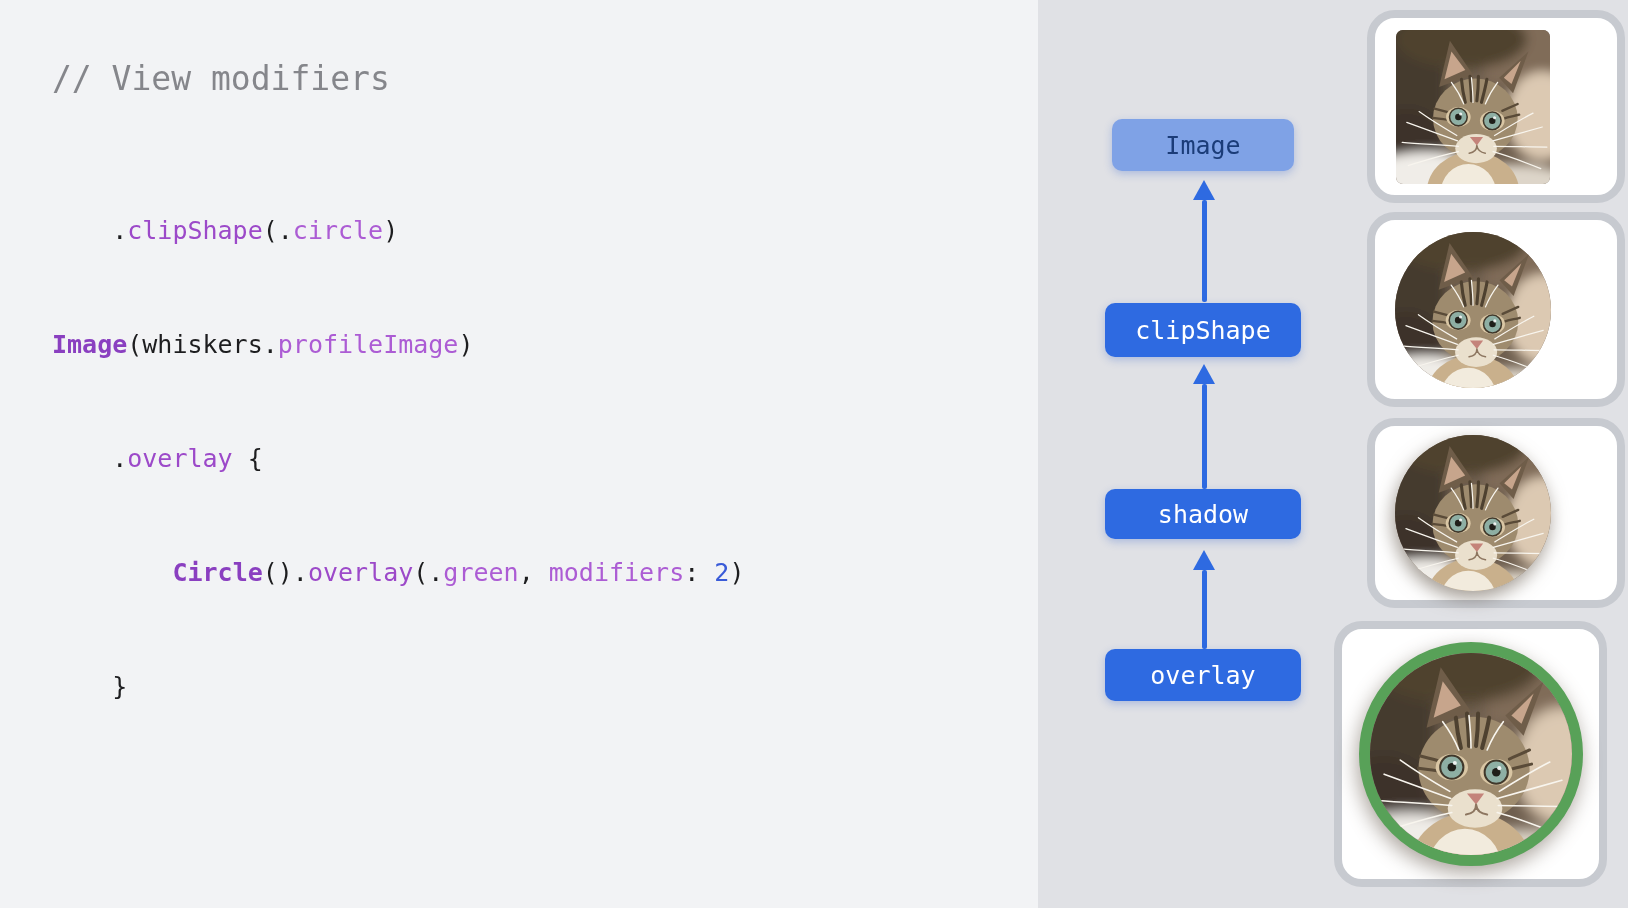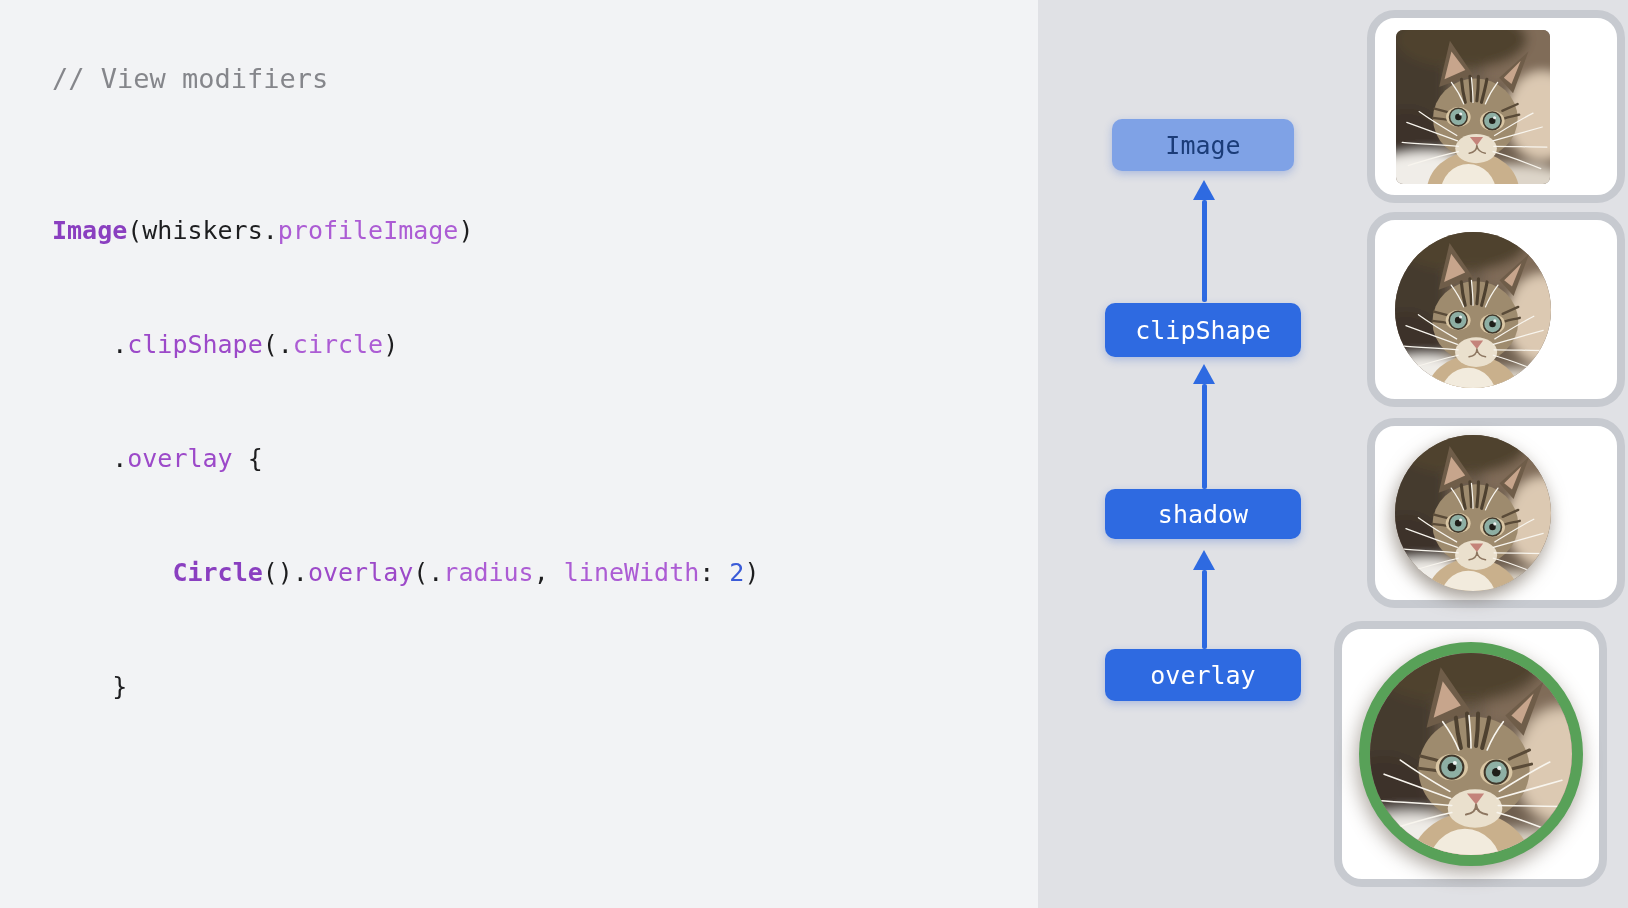--- a/index.html
+++ b/index.html
@@ -4,21 +4,21 @@
 <style>
   html,body{margin:0;padding:0;background:#E0E1E5;}
   .canvas{position:relative;width:1628px;height:908px;overflow:hidden;
           font-family:"DejaVu Sans Mono","Liberation Mono",monospace;}
 
   
   .code-panel{position:absolute;left:0;top:0;width:1038px;height:908px;background:#F2F3F5;}
   .preview-panel{position:absolute;left:1038px;top:0;width:590px;height:908px;background:#E0E1E5;}
 
   
-  .code-comment{position:absolute;left:52px;top:60px;font-size:27px;line-height:38px;
+  .code-comment{position:absolute;left:52px;top:60px;font-size:33px;line-height:38px;
                 font-weight:500;color:#85868B;white-space:pre;}
   .code-block{position:absolute;left:52px;top:136px;font-size:25px;line-height:38px;
               font-weight:500;color:#1D1D1F;white-space:pre;}
   .code-line{white-space:pre;}
   .pl{color:#1D1D1F;}
   .ty{color:#8A3FC0;font-weight:700;}
   .me{color:#9C49C9;}
   .me2{color:#AC5CD4;}
   .nu{color:#3A5BD8;}
 
@@ -125,24 +125,24 @@
             <path d="M116 96 C120 86 126 76 132 68"></path>
           </g>
         </g>
       </symbol>
     </defs>
   </svg>
 
   <section class="code-panel">
     <div class="code-comment">// View modifiers</div>
     <div class="code-block">
+      <div class="code-line"><span class="pl">    .</span><span class="me">clipShape</span><span class="pl">(.</span><span class="me2">circle</span><span class="pl">)</span></div>
       <div class="code-line"><span class="ty">Image</span><span class="pl">(whiskers.</span><span class="me2">profileImage</span><span class="pl">)</span></div>
-      <div class="code-line"><span class="pl">    .</span><span class="me">clipShape</span><span class="pl">(.</span><span class="me2">circle</span><span class="pl">)</span></div>
       <div class="code-line"><span class="pl">    .</span><span class="me">overlay</span><span class="pl"> {</span></div>
-      <div class="code-line"><span class="pl">        </span><span class="ty">Circle</span><span class="pl">().</span><span class="me">overlay</span><span class="pl">(.</span><span class="me2">radius</span><span class="pl">, </span><span class="me2">lineWidth</span><span class="pl">: </span><span class="nu">2</span><span class="pl">)</span></div>
+      <div class="code-line"><span class="pl">        </span><span class="ty">Circle</span><span class="pl">().</span><span class="me">overlay</span><span class="pl">(.</span><span class="me2">green</span><span class="pl">, </span><span class="me2">modifiers</span><span class="pl">: </span><span class="nu">2</span><span class="pl">)</span></div>
       <div class="code-line"><span class="pl">    }</span></div>
     </div>
   </section>
 
   <section class="preview-panel"></section>
 
   <div class="node node-light">
     <span>Image</span>
   </div>
   <div class="arrow arrow-1">

